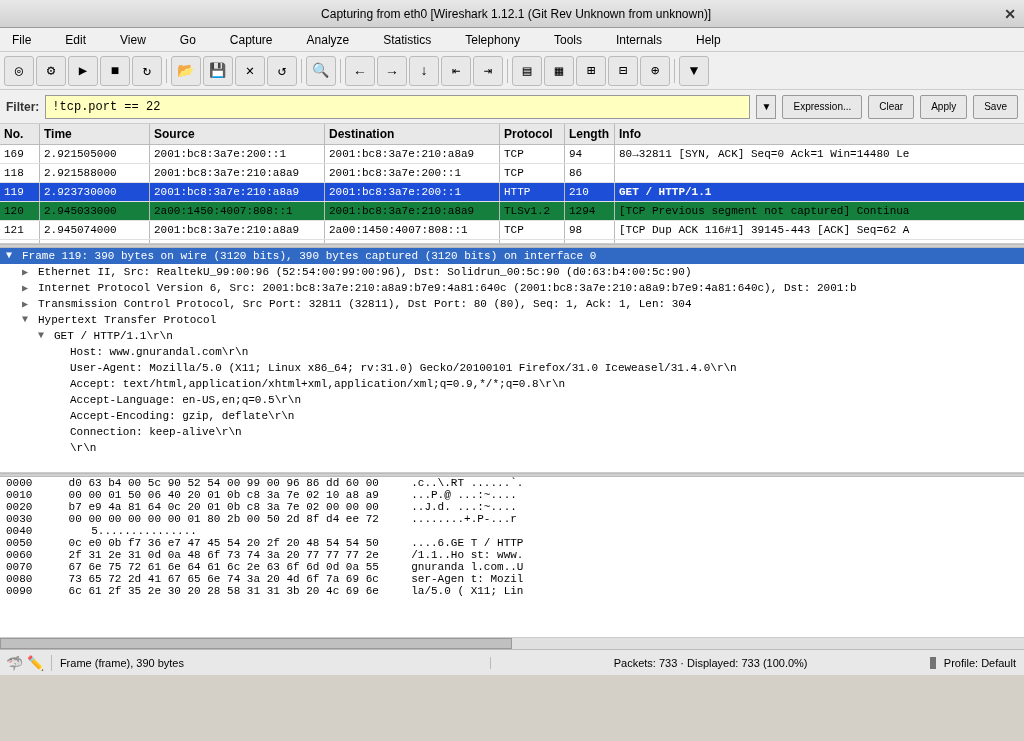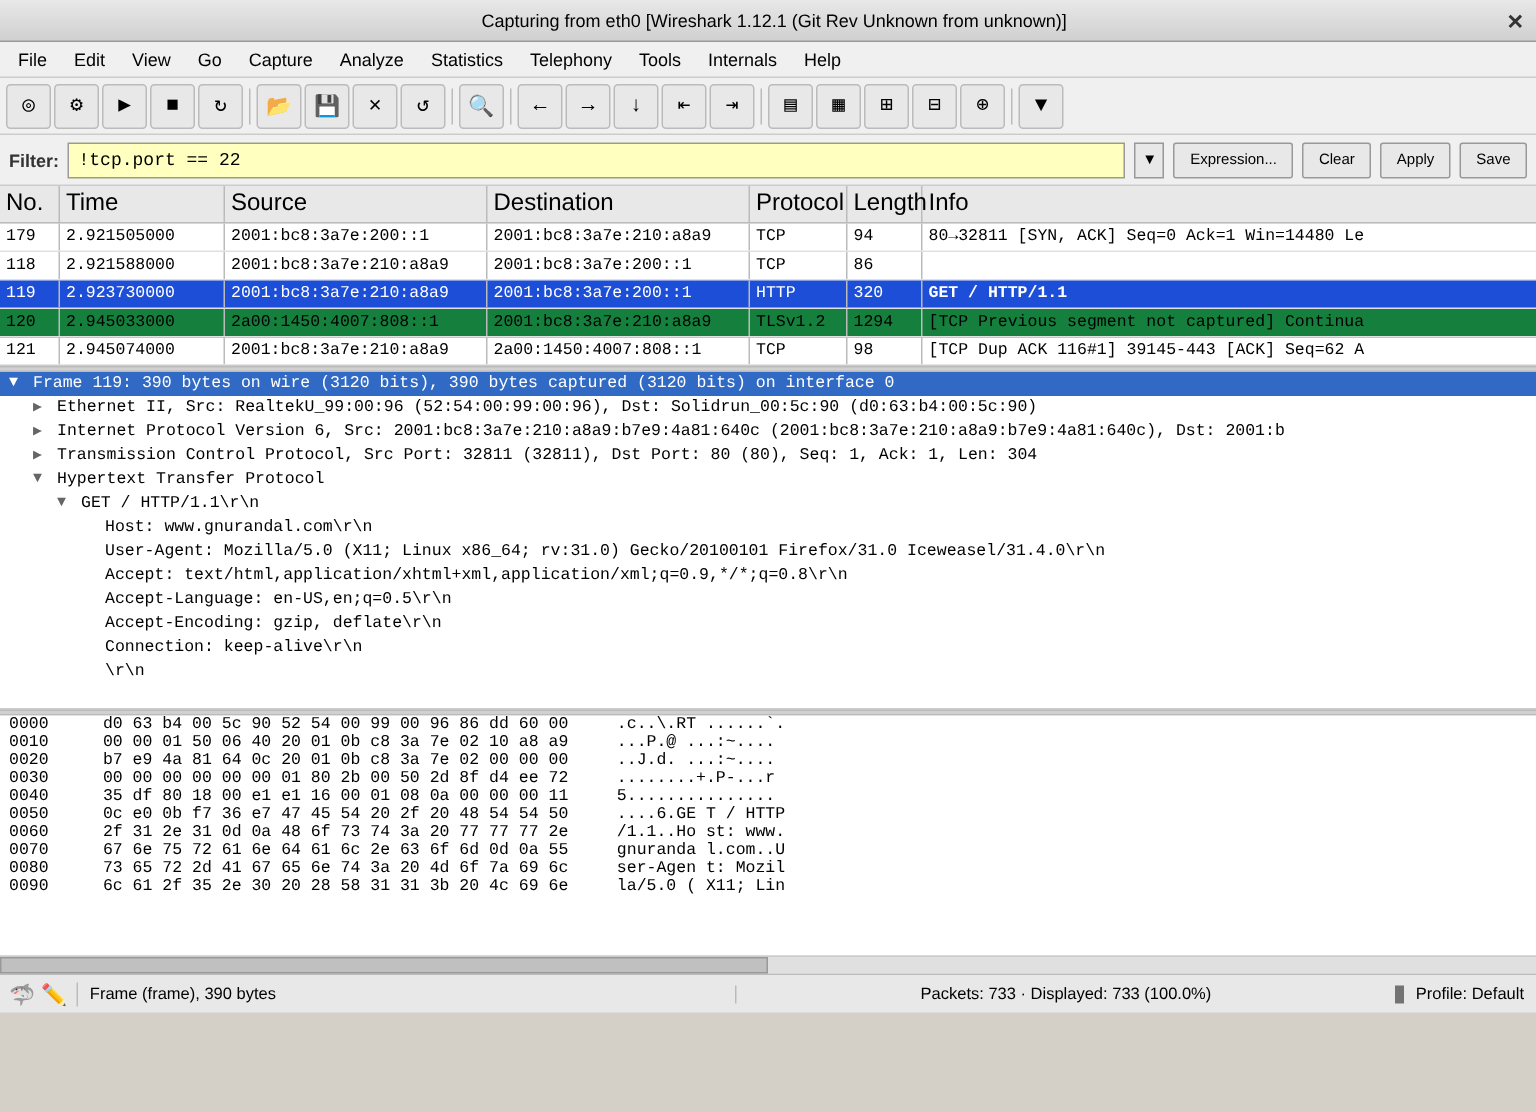--- a/index.html
+++ b/index.html
@@ -23,21 +23,21 @@
     
     #menu-bar {
       background: #f0f0f0;
       height: 24px;
       display: flex;
       align-items: center;
       padding: 0 4px;
       border-bottom: 1px solid #ccc;
       font-family: Arial, sans-serif;
       font-size: 12px;
-      gap: 2px;
+      gap: 18px;
     }
     .menu-item {
       padding: 2px 8px;
       cursor: pointer;
       border-radius: 2px;
     }
     
     
     #toolbar {
       background: #f0f0f0;
@@ -87,22 +87,22 @@
     #packet-list {
       background: #fff;
       border-bottom: 1px solid #ccc;
       overflow: hidden;
     }
     #packet-list-header {
       background: #e8e8e8;
       display: flex;
       border-bottom: 1px solid #bbb;
       font-family: Arial, sans-serif;
-      font-size: 16px;
-      font-weight: normal;
+      font-size: 12px;
+      font-weight: bold;
     }
     .col-no { width: 40px; min-width: 40px; padding: 3px 4px; border-right: 1px solid #bbb; }
     .col-time { width: 110px; min-width: 110px; padding: 3px 4px; border-right: 1px solid #bbb; }
     .col-src { width: 175px; min-width: 175px; padding: 3px 4px; border-right: 1px solid #bbb; }
     .col-dst { width: 175px; min-width: 175px; padding: 3px 4px; border-right: 1px solid #bbb; }
     .col-proto { width: 65px; min-width: 65px; padding: 3px 4px; border-right: 1px solid #bbb; }
     .col-len { width: 50px; min-width: 50px; padding: 3px 4px; border-right: 1px solid #bbb; }
     .col-info { flex: 1; padding: 3px 4px; overflow: hidden; white-space: nowrap; text-overflow: ellipsis; }
     
     .packet-row {
@@ -243,21 +243,21 @@
     <div class="col-no">No.</div>
     <div class="col-time">Time</div>
     <div class="col-src">Source</div>
     <div class="col-dst">Destination</div>
     <div class="col-proto">Protocol</div>
     <div class="col-len">Length</div>
     <div class="col-info">Info</div>
   </div>
   <div id="packet-rows">
       <div class="packet-row">
-      <div class="col-no">179</div>
+      <div class="col-no">169</div>
       <div class="col-time">2.921505000</div>
       <div class="col-src" style="overflow:hidden;white-space:nowrap;text-overflow:ellipsis;">2001:bc8:3a7e:200::1</div>
       <div class="col-dst" style="overflow:hidden;white-space:nowrap;text-overflow:ellipsis;">2001:bc8:3a7e:210:a8a9</div>
       <div class="col-proto">TCP</div>
       <div class="col-len">94</div>
       <div class="col-info" style="overflow:hidden;white-space:nowrap;text-overflow:ellipsis;">80→32811 [SYN, ACK] Seq=0 Ack=1 Win=14480 Le</div>
     </div>
       <div class="packet-row">
       <div class="col-no">118</div>
       <div class="col-time">2.921588000</div>
@@ -265,21 +265,21 @@
       <div class="col-dst" style="overflow:hidden;white-space:nowrap;text-overflow:ellipsis;">2001:bc8:3a7e:200::1</div>
       <div class="col-proto">TCP</div>
       <div class="col-len">86</div>
     </div>
       <div class="packet-row selected">
       <div class="col-no">119</div>
       <div class="col-time">2.923730000</div>
       <div class="col-src" style="overflow:hidden;white-space:nowrap;text-overflow:ellipsis;">2001:bc8:3a7e:210:a8a9</div>
       <div class="col-dst" style="overflow:hidden;white-space:nowrap;text-overflow:ellipsis;">2001:bc8:3a7e:200::1</div>
       <div class="col-proto">HTTP</div>
-      <div class="col-len">320</div>
+      <div class="col-len">210</div>
       <div class="col-info" style="overflow:hidden;white-space:nowrap;text-overflow:ellipsis;font-weight:bold;">GET / HTTP/1.1</div>
     </div>
       <div class="packet-row red-bg">
       <div class="col-no">120</div>
       <div class="col-time">2.945033000</div>
       <div class="col-src" style="overflow:hidden;white-space:nowrap;text-overflow:ellipsis;">2a00:1450:4007:808::1</div>
       <div class="col-dst" style="overflow:hidden;white-space:nowrap;text-overflow:ellipsis;">2001:bc8:3a7e:210:a8a9</div>
       <div class="col-proto">TLSv1.2</div>
       <div class="col-len">1294</div>
       <div class="col-info" style="overflow:hidden;white-space:nowrap;text-overflow:ellipsis;">[TCP Previous segment not captured] Continua</div>
@@ -389,21 +389,20 @@
     <div class="hex-row">
       <span class="hex-offset">0030</span>
       <span style="margin:0 8px;">&nbsp;</span>
       <span class="hex-bytes">00 00 00 00 00 00 01 80   2b 00 50 2d 8f d4 ee 72</span>
       <span style="margin:0 8px;">&nbsp;</span>
       <span class="hex-ascii">........+.P-...r</span>
     </div>
     <div class="hex-row">
       <span class="hex-offset">0040</span>
       <span style="margin:0 8px;">&nbsp;</span>
-      <span class="hex-bytes">35 df 80 18 00 e1 e1 16   00 01 08 0a 00 00 00 11</span>
       <span style="margin:0 8px;">&nbsp;</span>
       <span class="hex-ascii">5...............</span>
     </div>
     <div class="hex-row">
       <span class="hex-offset">0050</span>
       <span style="margin:0 8px;">&nbsp;</span>
       <span class="hex-bytes">0c e0 0b f7 36 e7 47 45   54 20 2f 20 48 54 54 50</span>
       <span style="margin:0 8px;">&nbsp;</span>
       <span class="hex-ascii">....6.GE T / HTTP</span>
     </div>

